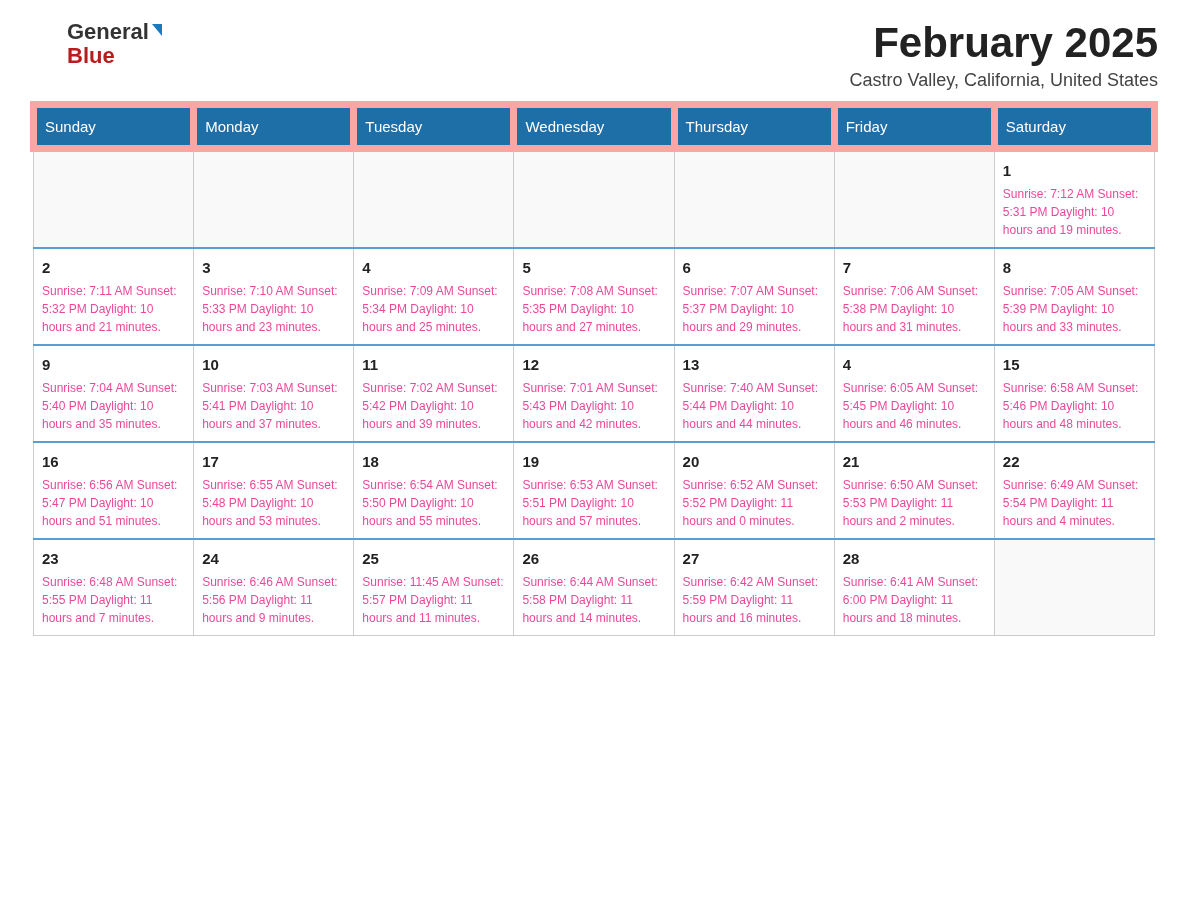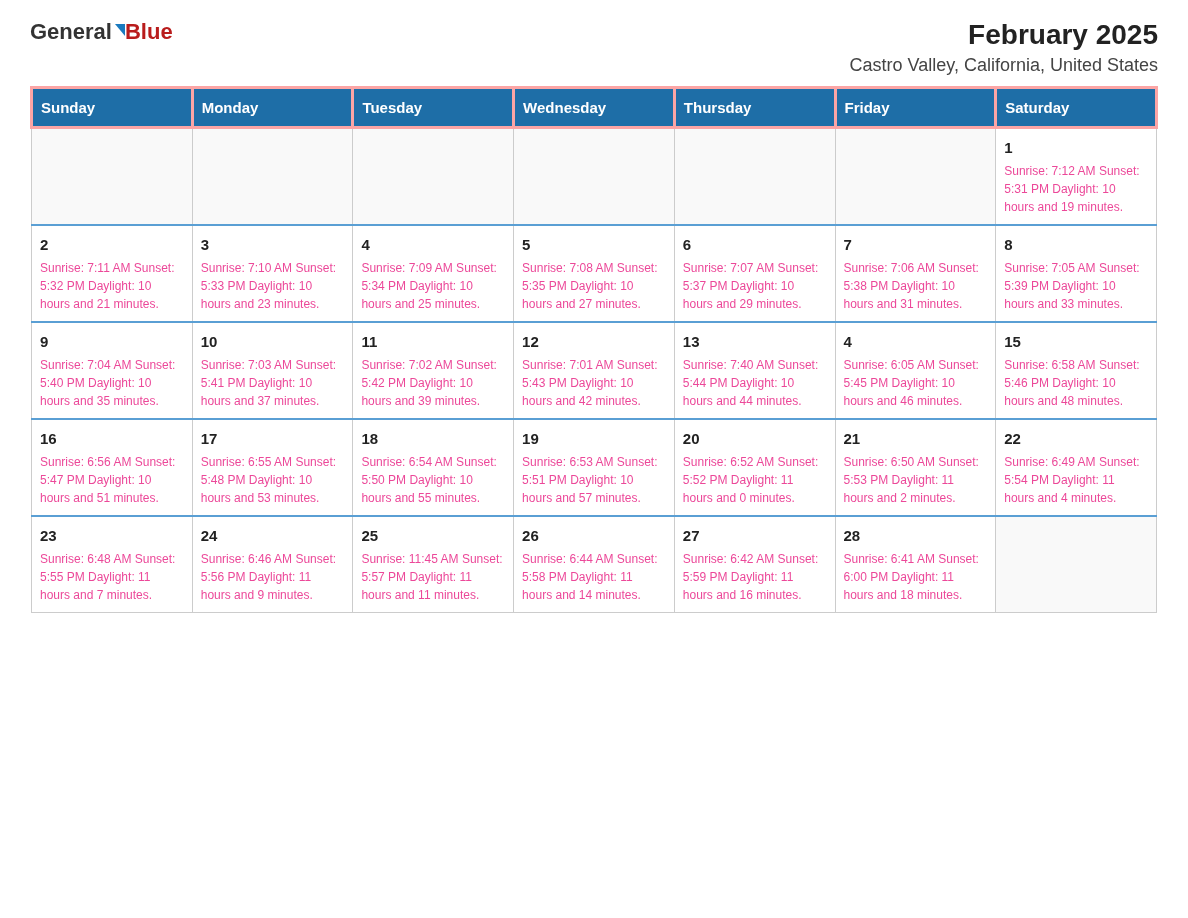--- a/index.html
+++ b/index.html
@@ -11,22 +11,23 @@
       min-height: 918px;
     }
     .header {
       display: flex;
       justify-content: space-between;
       align-items: flex-start;
       margin-bottom: 10px;
     }
     .logo {
       display: flex;
-      flex-direction: row;
+      flex-direction: column;
       align-items: flex-start;
+      margin-left: 37px;
     }
     .logo-general {
       font-size: 22px;
       font-weight: bold;
       color: #333;
       line-height: 1.1;
     }
     .logo-blue {
       font-size: 22px;
       font-weight: bold;
@@ -41,44 +42,44 @@
       border-top: 12px solid #1a7abf;
       margin-left: 3px;
       vertical-align: middle;
       position: relative;
       top: -2px;
     }
     .title-section {
       text-align: right;
     }
     .month-title {
-      font-size: 28px;
+      font-size: 42px;
       font-weight: bold;
       color: #222;
       line-height: 1.1;
     }
     .location {
       font-size: 18px;
       color: #444;
       margin-top: 4px;
       margin-left: 10px;
     }
     .calendar {
       width: 100%;
       border-collapse: collapse;
       margin-top: 8px;
     }
     .calendar th {
       background-color: #1e6ea7;
       color: #fff;
       font-size: 15px;
-      font-weight: bold;
+      font-weight: normal;
       padding: 10px 8px;
       text-align: left;
-      border: 3px solid #fca5a5;
+      border: 7px solid #fca5a5;
     }
     .calendar td {
       vertical-align: top;
       border: 1px solid #ccc;
       padding: 8px 8px;
       width: calc(100% / 7);
       min-height: 110px;
       font-size: 12.5px;
       color: #333;
       line-height: 1.4;

